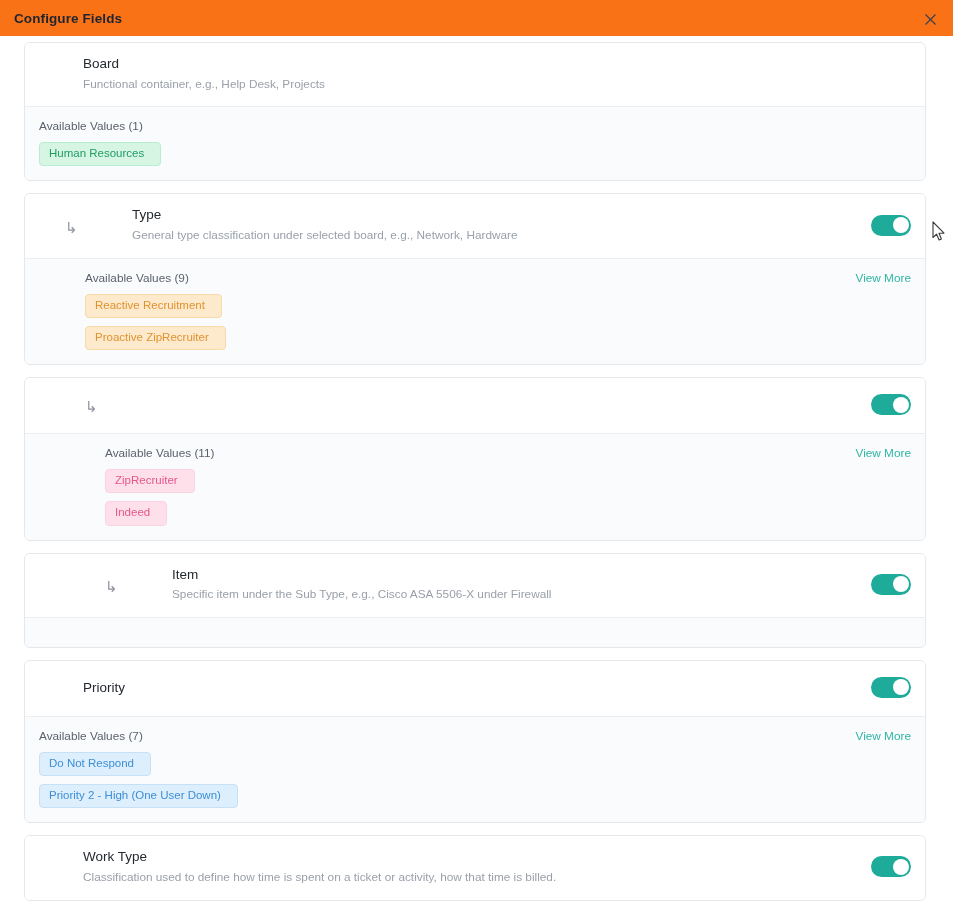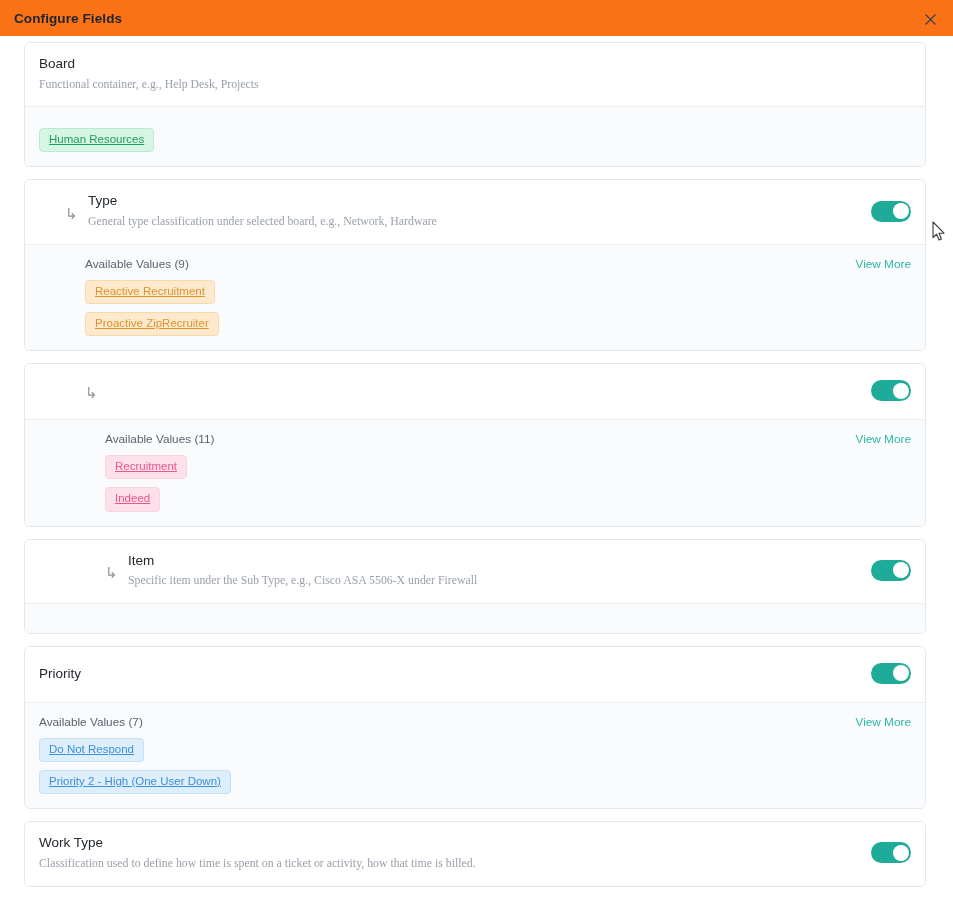--- a/index.html
+++ b/index.html
@@ -63,33 +63,32 @@
   .indent-icon {
     width: 16px;
     flex: 0 0 auto;
     font-size: 15px;
     line-height: 1;
     color: #8e949f;
     align-self: center;
     margin-right: 7px;
     margin-top: 4px;
   }
-  .head-text { flex: 1 1 auto; min-width: 0; }
+  .head-text { flex: 1 1 auto; min-width: 0; margin-left: 44px; }
   .field-title {
     font-size: 13.5px;
     color: #24292f;
     font-weight: normal;
     line-height: 1.45;
   }
   .field-desc {
     font-size: 11.8px;
     color: #9aa0aa;
     line-height: 1.5;
     margin-top: 2px;
-    font-family: Liberation Serif, serif;
   }
 
   
   .toggle {
     flex: 0 0 auto;
     width: 40px; height: 21px;
     border-radius: 11px;
     background: #1eab9a;
     position: relative;
     cursor: pointer;
@@ -130,26 +129,25 @@
   .tag-list {
     margin-top: 9px;
     display: flex;
     flex-direction: column;
     align-items: flex-start;
     gap: 8px;
   }
   .tag {
     display: inline-block;
     font-size: 11.5px;
-    padding: 4px 9px 5px 9px;
+    padding: 4px 16px 5px 9px;
     border-radius: 4px;
     line-height: 1.15;
     white-space: nowrap;
     cursor: pointer;
-    text-decoration: underline;
   }
   .tag.green  { background:#d6f5e3; color:#1f9d63; border:1px solid #b8ecd0; }
   .tag.orange { background:#fdeacd; color:#e0922f; border:1px solid #f8d9a8; }
   .tag.pink   { background:#fde0ea; color:#e8568c; border:1px solid #fbd2e0; }
   .tag.blue   { background:#ddeefc; color:#3d8fd6; border:1px solid #c6e0f5; }
 
   
   .lvl1 .card-head { padding-left: 40px; }
   .lvl1 .card-values { padding-left: 60px; }
   .lvl2 .card-head { padding-left: 60px; }
@@ -180,20 +178,23 @@
 <div class="modal-body" id="field-list">
     <div class="field-card lvl0">
       <div class="card-head">
         <div class="head-text">
           <div class="field-title">Board</div>
           <div class="field-desc">Functional container, e.g., Help Desk, Projects</div>
         </div>
         <div class="toggle-spacer"></div>
       </div>
       <div class="card-values">
+        <div class="values-row">
+          <div class="values-label">Available Values (1)</div>
+        </div>
         <div class="tag-list">
           <span class="tag green">Human Resources</span>
         </div>
       </div>
     </div>
     <div class="field-card lvl1">
       <div class="card-head">
         <span class="indent-icon">↳</span>
         <div class="head-text">
           <div class="field-title">Type</div>
@@ -222,21 +223,21 @@
         <div class="toggle">
           <div class="knob"></div>
         </div>
       </div>
       <div class="card-values">
         <div class="values-row">
           <div class="values-label">Available Values (11)</div>
           <div class="view-more">View More</div>
         </div>
         <div class="tag-list">
-          <span class="tag pink">Recruitment</span>
+          <span class="tag pink">ZipRecruiter</span>
           <span class="tag pink">Indeed</span>
         </div>
       </div>
     </div>
     <div class="field-card lvl3">
       <div class="card-head">
         <span class="indent-icon">↳</span>
         <div class="head-text">
           <div class="field-title">Item</div>
           <div class="field-desc">Specific item under the Sub Type, e.g., Cisco ASA 5506-X under Firewall</div>

